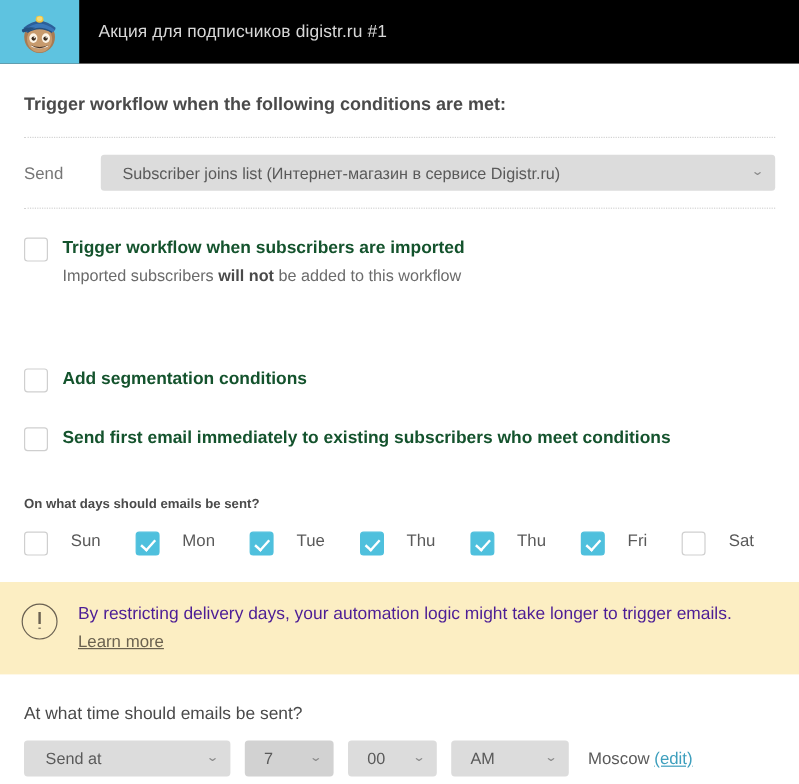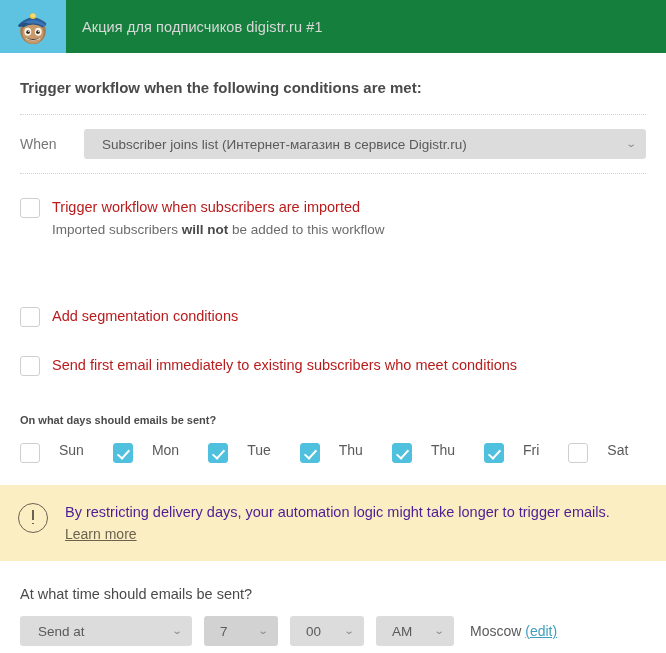--- a/index.html
+++ b/index.html
@@ -11,21 +11,21 @@
     width: 666px;
     height: 653px;
     font-family: "Liberation Sans", sans-serif;
     color: #4a4a4a;
     overflow: hidden;
   }
 
   
   .topbar {
     height: 53px;
-    background: #15803d;
+    background: #000000;
     display: flex;
     align-items: stretch;
     position: relative;
   }
   .logo-patch {
     width: 66px;
     background: #5ec3e0;
     display: flex;
     align-items: center;
     justify-content: center;
@@ -137,22 +137,22 @@
     left: 6px;
     top: 2.5px;
     width: 5px;
     height: 10px;
     border: solid #ffffff;
     border-width: 0 2.2px 2.2px 0;
     transform: rotate(42deg);
   }
   .cb-main {
     font-size: 14.5px;
-    font-weight: normal;
-    color: #b91c1c;
+    font-weight: bold;
+    color: #14532d;
     line-height: 20px;
   }
   .cb-sub {
     font-size: 13.5px;
     color: #6b6b6b;
     margin-top: 4px;
     line-height: 17px;
   }
   .cb-sub b { color: #4a4a4a; }
 
@@ -244,21 +244,21 @@
   }
   .time-row {
     display: flex;
     align-items: center;
     padding: 0 20px;
     margin-top: 14px;
   }
   .sel-sendat { width: 172px; padding-left: 18px; margin-right: 12px; }
   .sel-hour   { width: 74px;  padding-left: 16px; margin-right: 12px; background: #d2d2d2; }
   .sel-min    { width: 74px;  padding-left: 16px; margin-right: 12px; }
-  .sel-ampm   { width: 78px;  padding-left: 16px; margin-right: 16px; }
+  .sel-ampm   { width: 98px;  padding-left: 16px; margin-right: 16px; }
   .tz {
     font-size: 14px;
     color: #5a5a5a;
   }
   .tz-edit {
     color: #3e9fbd;
     text-decoration: underline;
     cursor: pointer;
   }
 
@@ -304,21 +304,21 @@
 
   <div class="block-heading">
     <div class="section-title">Trigger workflow when the following conditions are met:</div>
   </div>
 
   <div class="wrap">
     <div class="dotted"></div>
   </div>
 
   <div class="when-row">
-    <div class="when-label">When</div>
+    <div class="when-label">Send</div>
     <div class="select wide">
       <span>Subscriber joins list (Интернет-магазин в сервисе Digistr.ru)</span>
       <span class="caret">⌄</span>
     </div>
   </div>
 
   <div class="wrap">
     <div class="dotted"></div>
   </div>
 

